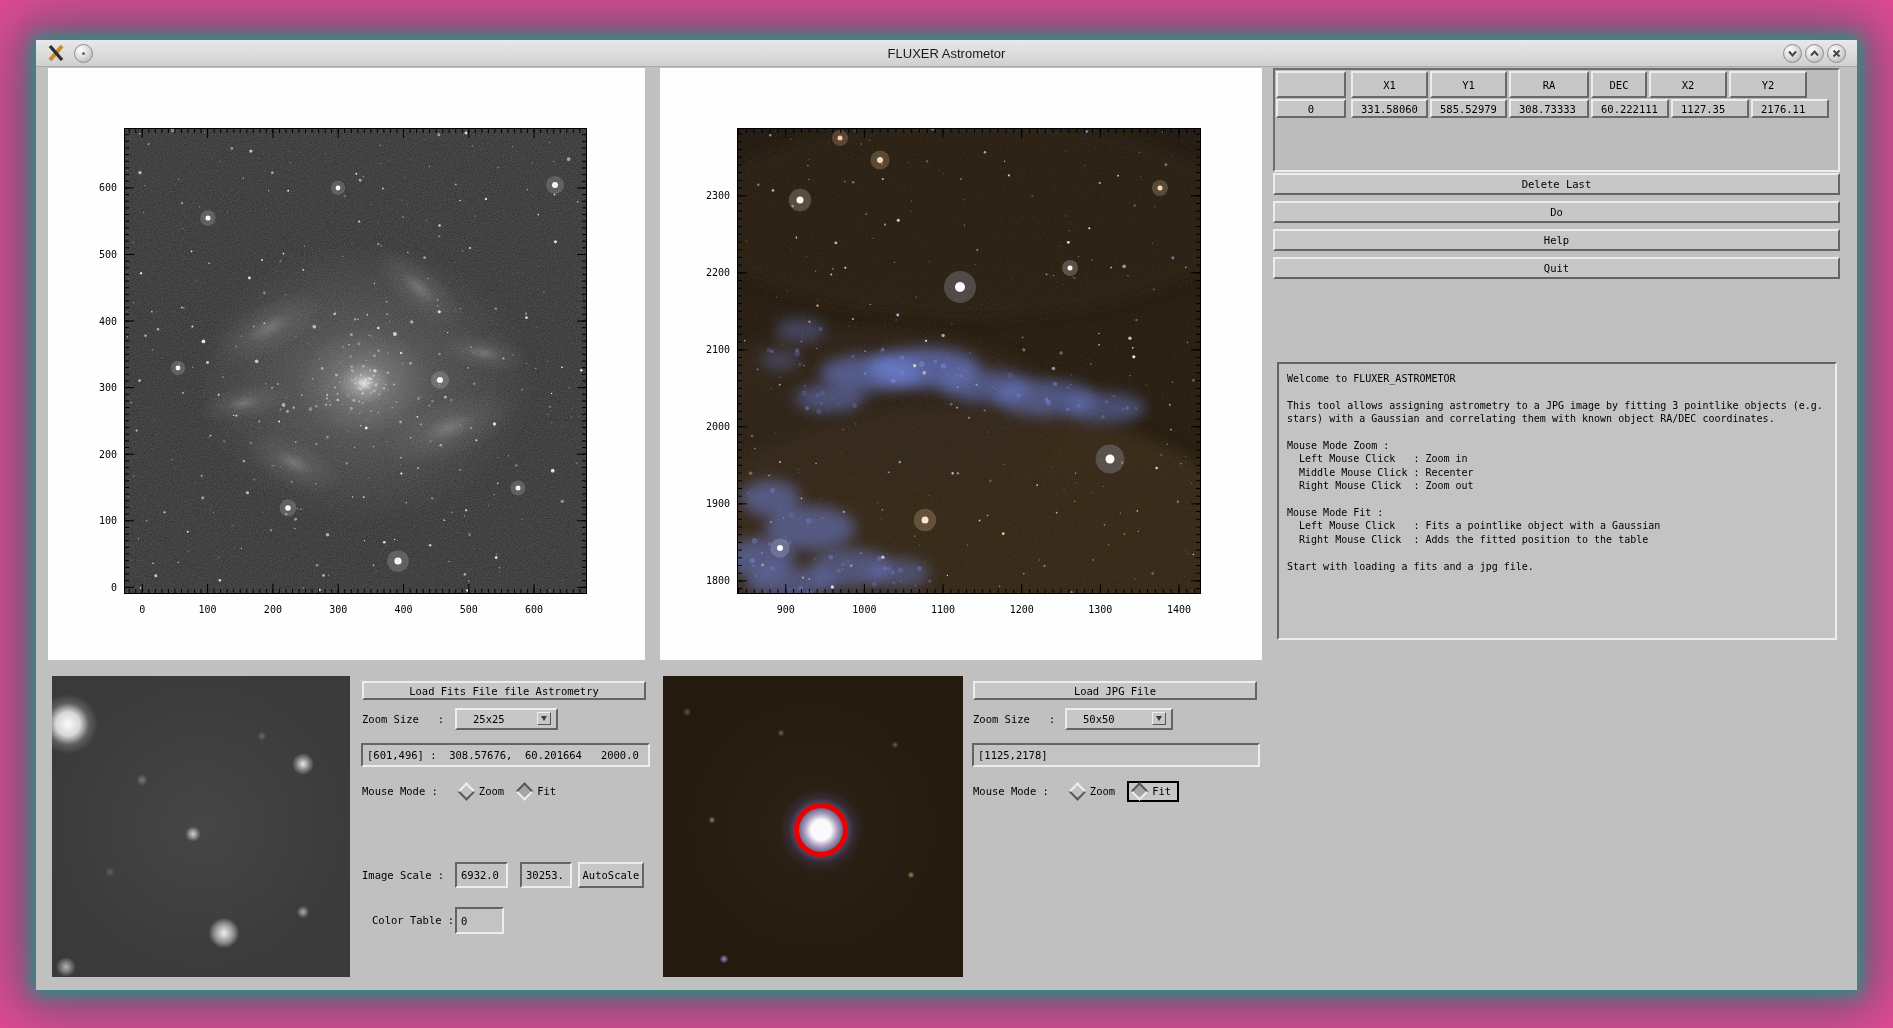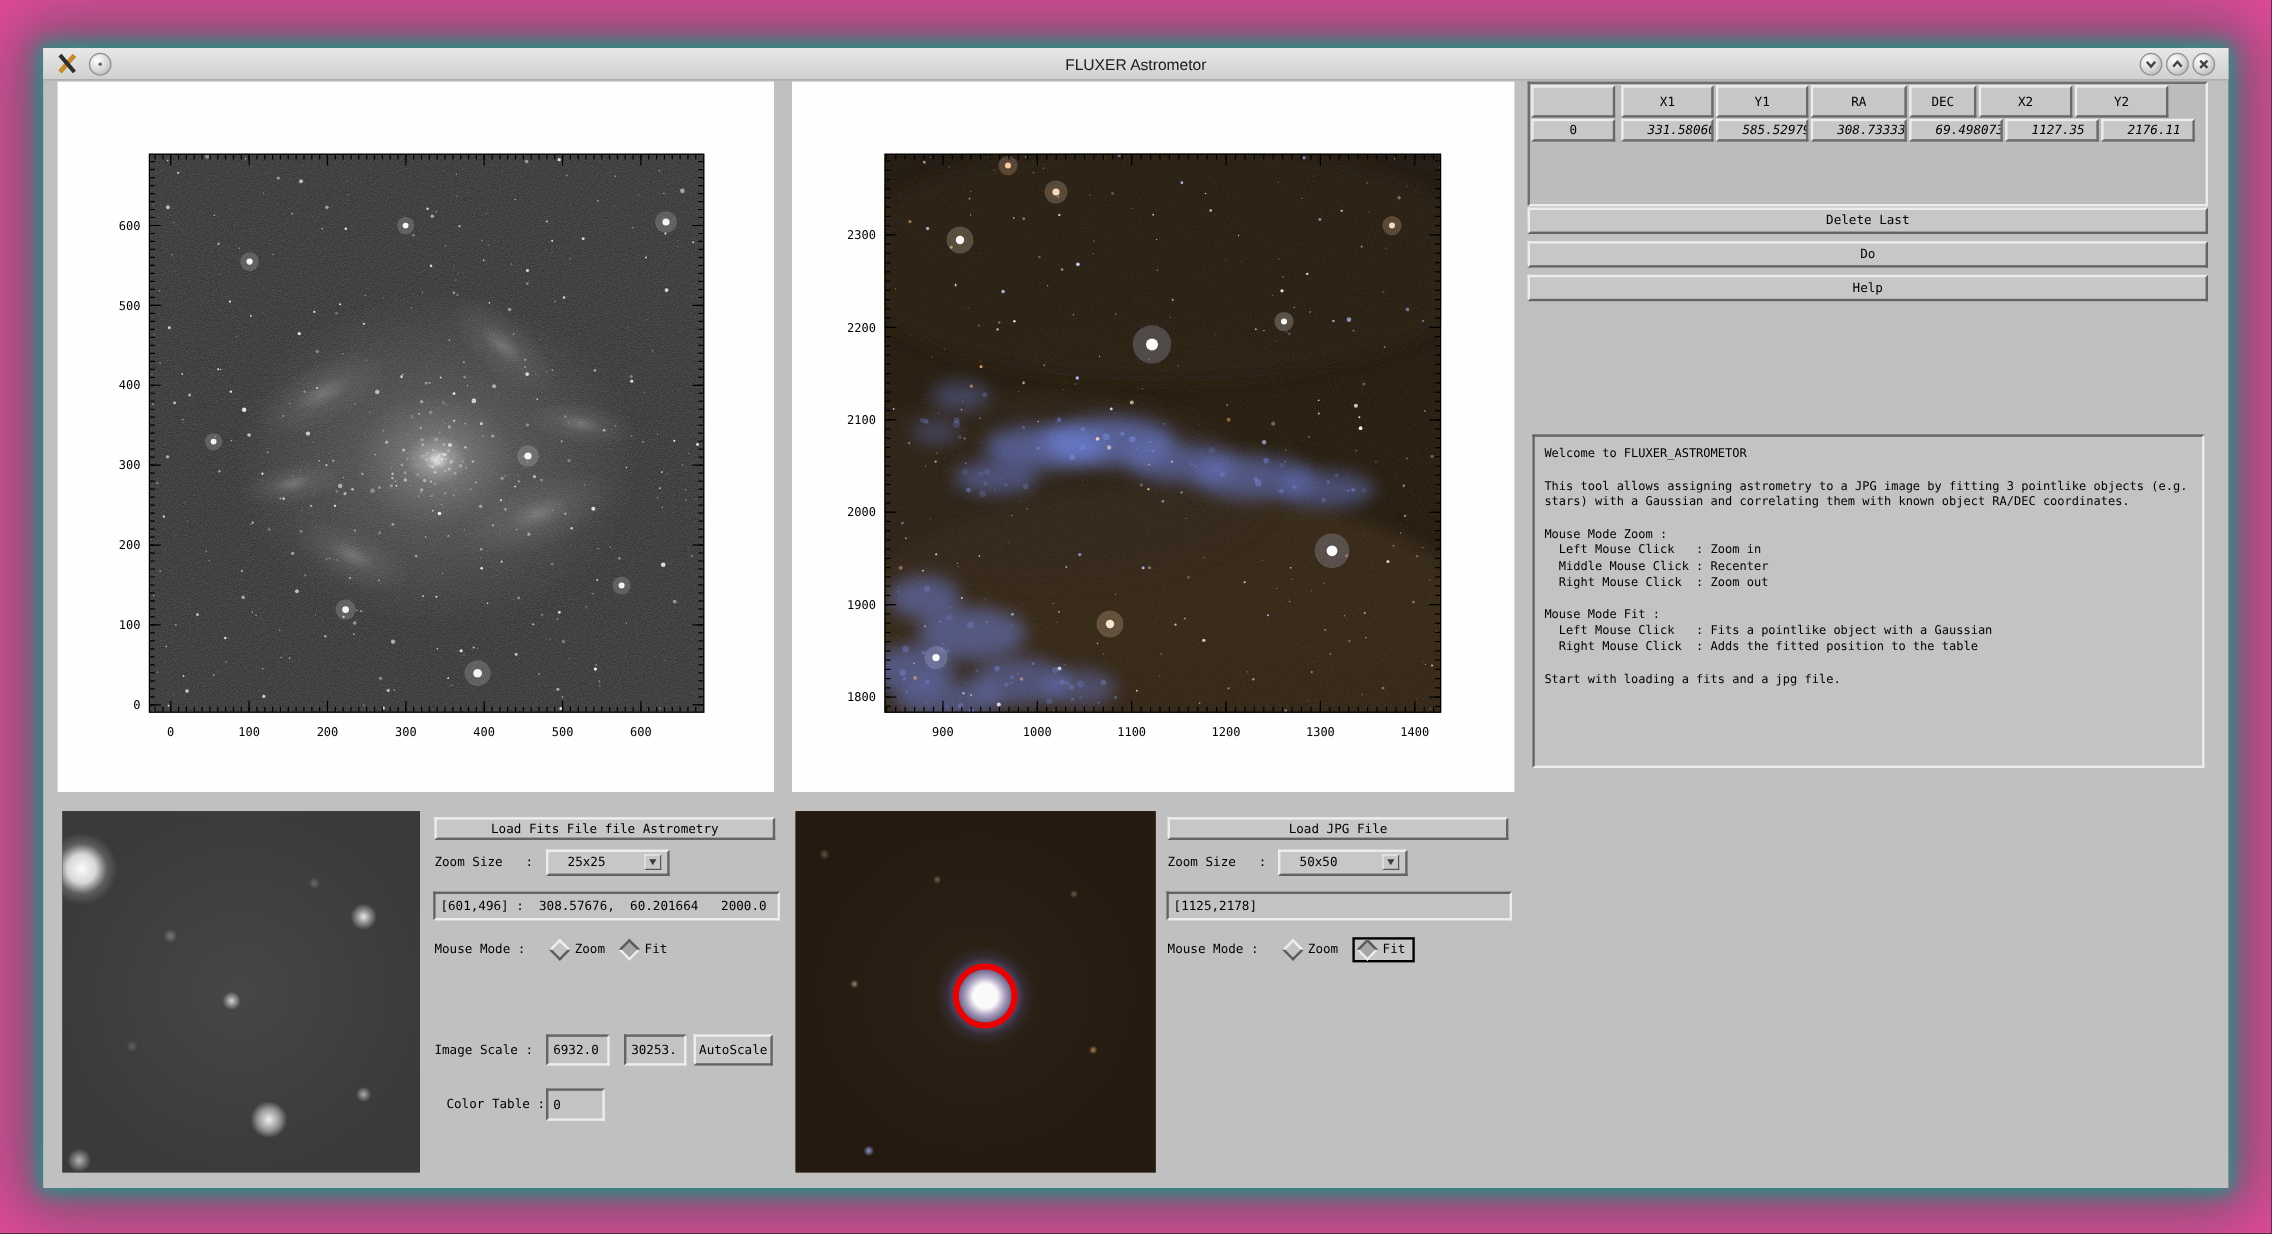--- a/index.html
+++ b/index.html
@@ -41,21 +41,21 @@
   .tbl{position:absolute;left:1237px;top:28px;width:567px;height:104px;box-sizing:border-box;
        border-top:2px solid #6e6e6e;border-left:2px solid #6e6e6e;
        border-right:2px solid #ececec;border-bottom:2px solid #ececec;background:#bcbcbc;padding:1px;}
   .trow{display:flex;margin-bottom:1px;}
   .tcell{background:#c7c7c7;box-sizing:border-box;
          border-top:2px solid #ececec;border-left:2px solid #ececec;
          border-right:2px solid #686868;border-bottom:2px solid #686868;
          font-size:10.5px;display:flex;align-items:center;justify-content:center;
          margin-right:2px;overflow:hidden;white-space:pre;}
   .tcell.idx{width:70px;margin-right:5px;}
-  .tcell.val{justify-content:flex-start;padding-left:20px;font-style:italic;}
+  .tcell.val{justify-content:flex-start;padding-left:8px;}
   .hcell{height:27px;}
   .dcell{height:19px;}
   .infobox{position:absolute;left:1241px;top:322px;width:560px;height:278px;box-sizing:border-box;
            background:#c3c3c3;border-top:2px solid #646464;border-left:2px solid #646464;
            border-right:2px solid #ededed;border-bottom:2px solid #ededed;
            font-size:10px;line-height:13.4px;white-space:pre;padding:8px 4px 4px 8px;overflow:hidden;}
   .thumb{position:absolute;overflow:hidden;}
   #fits-preview{left:16px;top:636px;width:298px;height:301px;background-color:#3c3c3c;
     background-image:
       radial-gradient(circle 30px at 16px 48px, rgba(255,255,255,.98) 0%, rgba(242,242,242,.85) 40%, rgba(200,200,200,.25) 70%, transparent 100%),
@@ -1612,29 +1612,30 @@
         <div class="tcell hcell" style="width:80px;">RA</div>
         <div class="tcell hcell" style="width:56px;">DEC</div>
         <div class="tcell hcell" style="width:78px;">X2</div>
         <div class="tcell hcell" style="width:78px;">Y2</div>
       </div>
       <div class="trow">
         <div class="tcell dcell idx">0</div>
         <div class="tcell dcell val" style="width:77px;">331.58060</div>
         <div class="tcell dcell val" style="width:77px;">585.52979</div>
         <div class="tcell dcell val" style="width:80px;">308.73333</div>
-        <div class="tcell dcell val" style="width:78px;">69.498073</div>
+        <div class="tcell dcell val" style="width:78px;">60.222111</div>
         <div class="tcell dcell val" style="width:78px;">1127.35</div>
         <div class="tcell dcell val" style="width:78px;">2176.11</div>
       </div>
     </div>
 
     <div class="btn" style="left:1237px;top:133px;width:567px;height:22px;">Delete Last</div>
     <div class="btn" style="left:1237px;top:161px;width:567px;height:22px;">Do</div>
     <div class="btn" style="left:1237px;top:189px;width:567px;height:22px;">Help</div>
+    <div class="btn" style="left:1237px;top:217px;width:567px;height:22px;">Quit</div>
 
     <div class="infobox">Welcome to FLUXER_ASTROMETOR
 
 This tool allows assigning astrometry to a JPG image by fitting 3 pointlike objects (e.g.
 stars) with a Gaussian and correlating them with known object RA/DEC coordinates.
 
 Mouse Mode Zoom :
   Left Mouse Click   : Zoom in
   Middle Mouse Click : Recenter
   Right Mouse Click  : Zoom out

